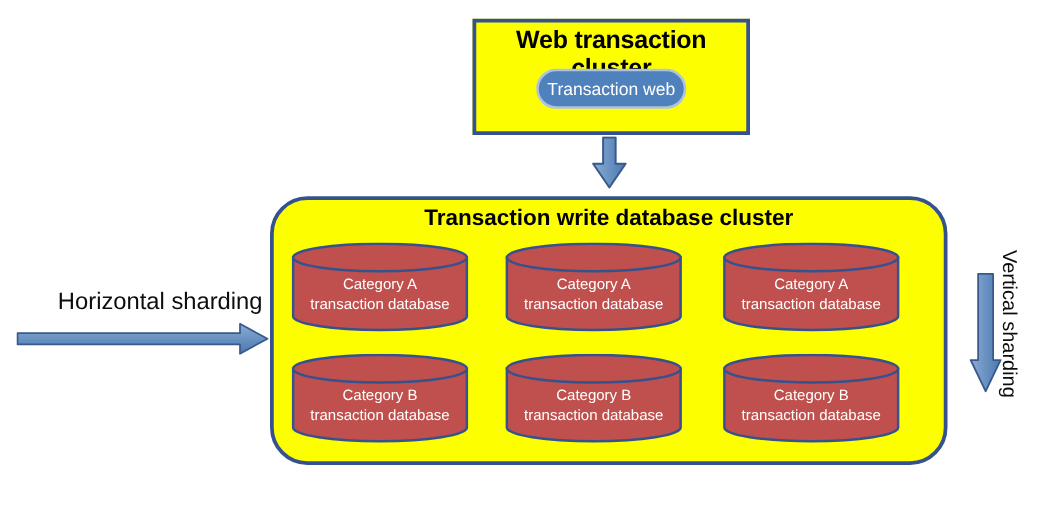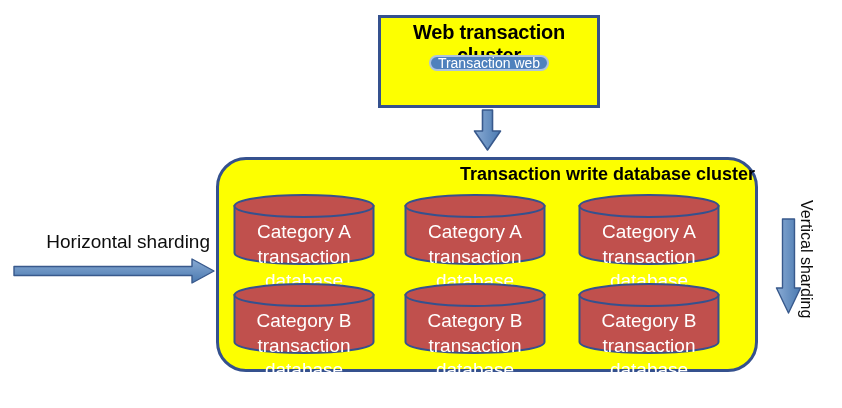--- a/index.html
+++ b/index.html
@@ -21,43 +21,43 @@
   .top-box{
     position:absolute;left:378px;top:15px;width:222px;height:93px;
     background:var(--cluster-fill);border:3px solid var(--outline);
     box-sizing:border-box;text-align:center;
   }
   .top-title{
     margin-top:3px;font-size:20px;font-weight:bold;color:#000;letter-spacing:-0.2px;
   }
   .pill{
     position:absolute;left:50%;top:37px;transform:translateX(-50%);
-    width:120px;height:16px;background:var(--node-fill);
+    width:120px;height:32px;background:var(--node-fill);
     border:2px solid var(--node-border);border-radius:17px;
     display:flex;align-items:center;justify-content:center;box-sizing:border-box;
   }
   .pill span{color:#ffffff;font-size:14px;white-space:nowrap;}
   
   .down-arrow{position:absolute;left:469px;top:109px;}
   .h-arrow{position:absolute;left:13px;top:257px;}
   .v-arrow{position:absolute;left:775px;top:218px;}
   
   .main-box{
     position:absolute;left:216px;top:157px;width:542px;height:215px;
     background:var(--cluster-fill);border:3px solid var(--outline);
     border-radius:30px;box-sizing:border-box;
   }
   .main-title{
-    text-align:right;margin-top:4px;font-size:18px;font-weight:bold;color:#000;
+    text-align:center;margin-top:4px;font-size:18px;font-weight:bold;color:#000;
   }
   .cyl{position:absolute;width:142px;height:72px;}
   .cyl svg{position:absolute;left:0;top:0;}
   .cyl-label{
     position:absolute;left:0;top:26px;width:100%;text-align:center;
-    color:#ffffff;font-size:19px;line-height:1.3;
+    color:#ffffff;font-size:12px;line-height:1.3;
   }
   
   .h-label{
     position:absolute;left:14px;top:231px;width:196px;text-align:right;
     font-size:19px;color:#0d0d0d;
   }
   .v-label{
     position:absolute;left:797px;top:200px;height:126px;
     writing-mode:vertical-rl;text-orientation:mixed;
     font-size:16px;color:#0d0d0d;white-space:nowrap;

